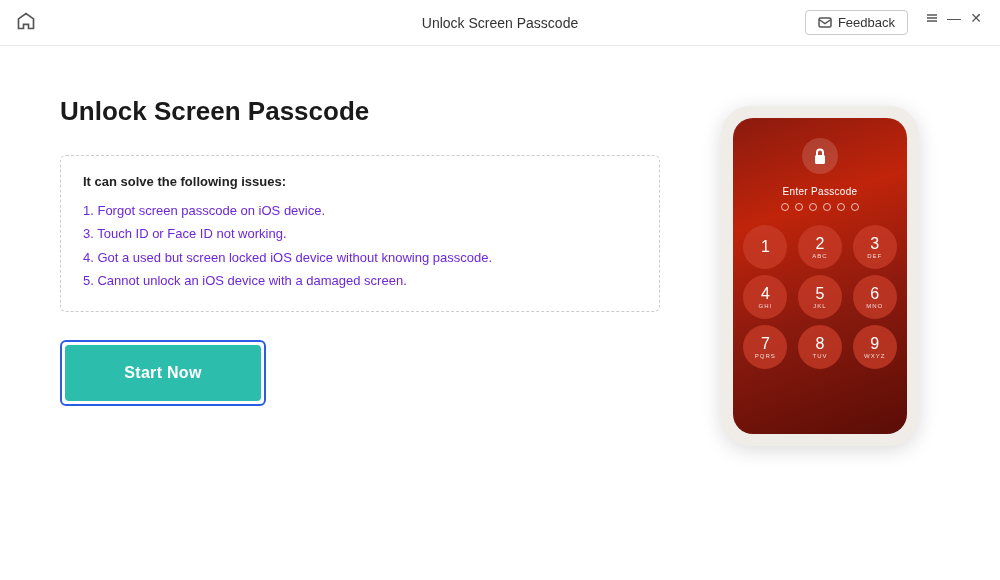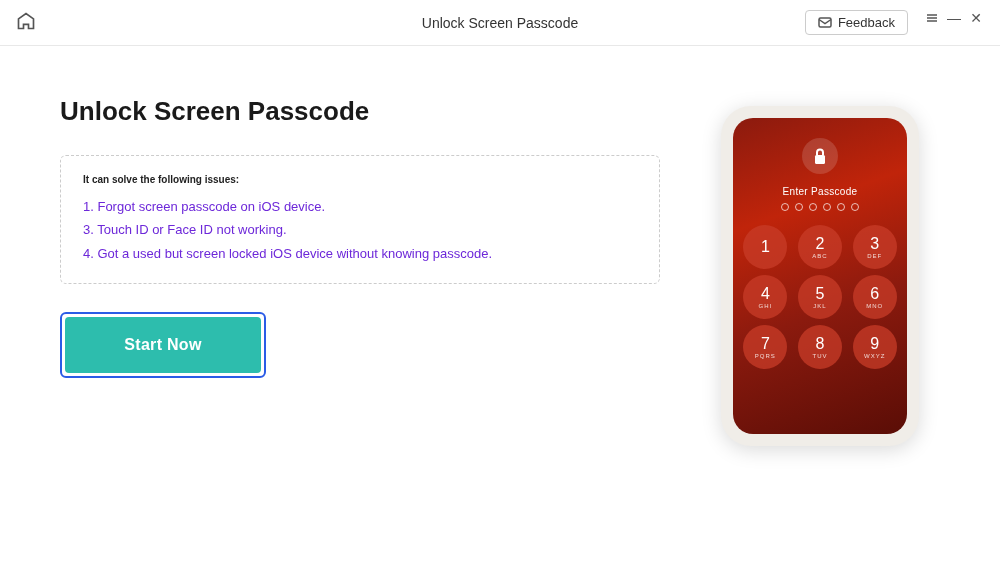--- a/index.html
+++ b/index.html
@@ -96,21 +96,21 @@
       color: #1a1a1a;
       margin-bottom: 28px;
     }
     .issues-box {
       border: 1.5px dashed #ccc;
       border-radius: 6px;
       padding: 18px 22px;
       margin-bottom: 28px;
     }
     .issues-title {
-      font-size: 10px;
+      font-size: 13px;
       font-weight: 700;
       color: #222;
       margin-bottom: 10px;
     }
     .issues-list {
       list-style: none;
     }
     .issues-list li {
       font-size: 13px;
       color: #6d28d9;
@@ -284,20 +284,21 @@
 
   <div class="left-panel">
     <h1 class="page-title">Unlock Screen Passcode</h1>
 
     <div class="issues-box">
       <p class="issues-title">It can solve the following issues:</p>
       <ul class="issues-list">
         <li>1. Forgot screen passcode on iOS device.</li>
         <li>3. Touch ID or Face ID not working.</li>
         <li>4. Got a used but screen locked iOS device without knowing passcode.</li>
+        <li>5. Cannot unlock an iOS device with a damaged screen.</li>
       </ul>
     </div>
 
     <div class="start-btn-wrapper">
       <button class="start-btn">Start Now</button>
     </div>
   </div>
 
   <div class="right-panel">
     <div class="phone-outer">

